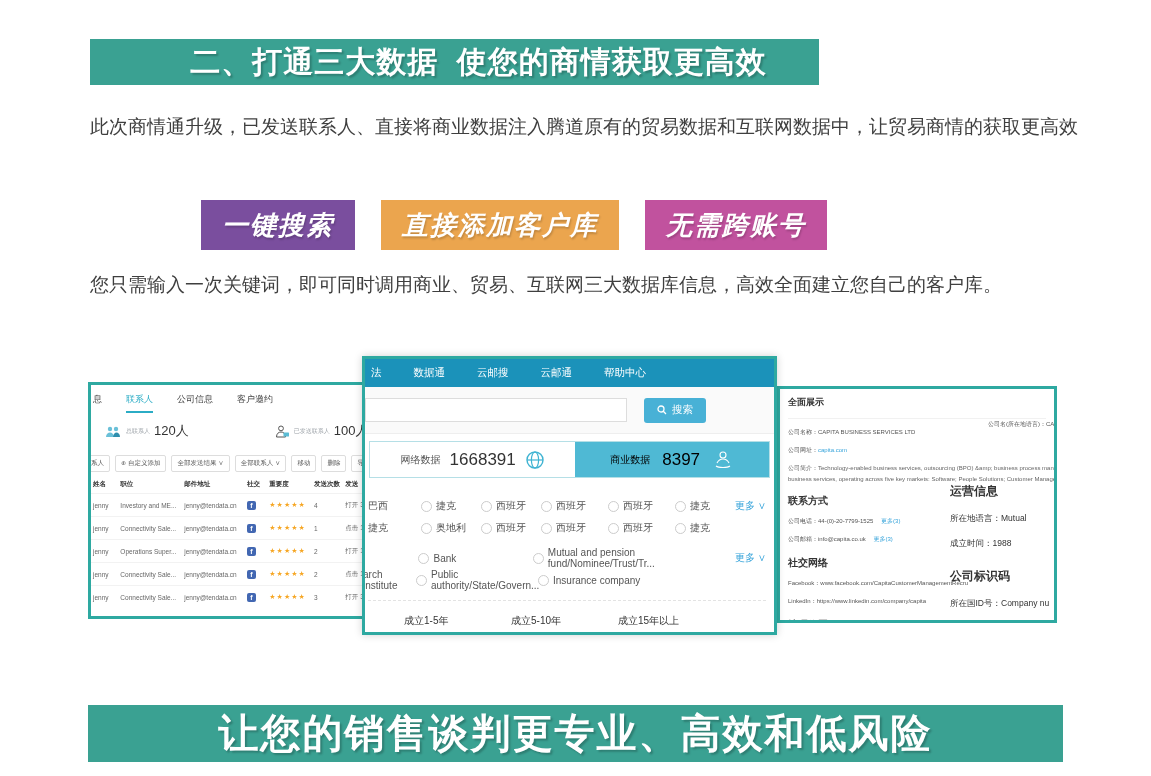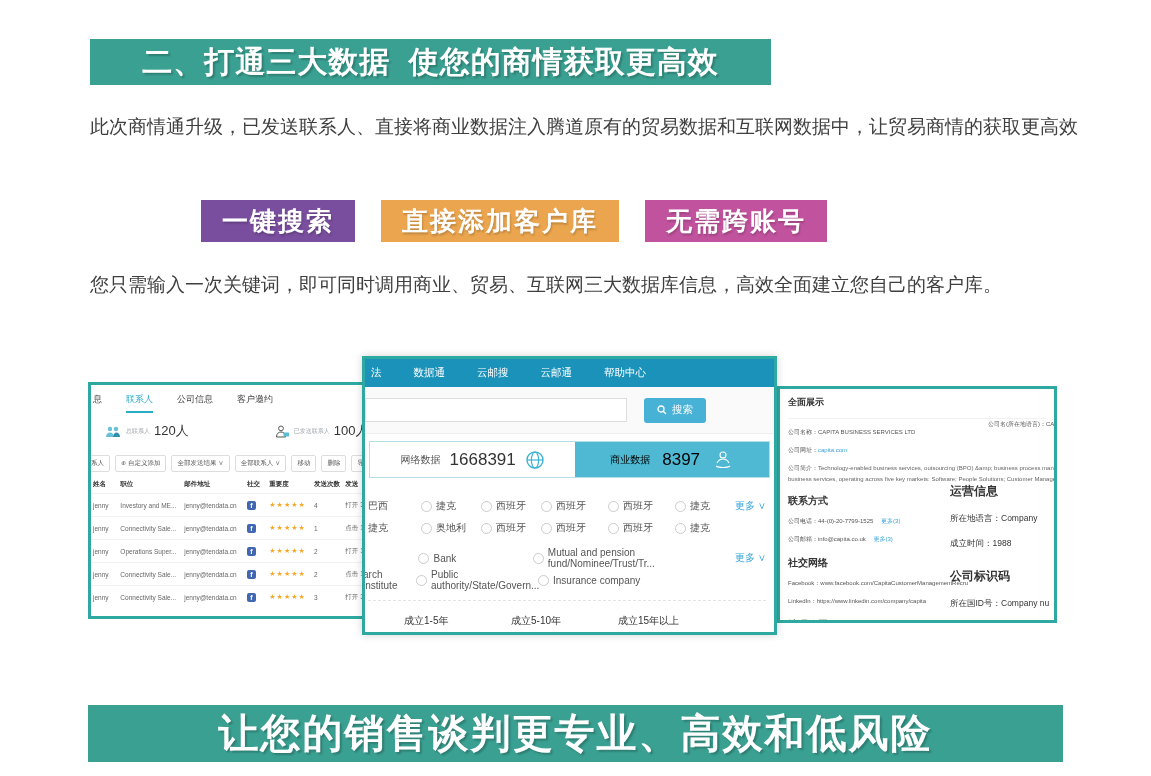--- a/index.html
+++ b/index.html
@@ -5,23 +5,23 @@
   html,body{margin:0;padding:0;background:#fff;}
   .stage{position:relative;width:1151px;height:776px;background:#fff;overflow:hidden;
          font-family:"Liberation Sans",sans-serif;}
 
   
   .title-banner{position:absolute;left:90px;top:39px;width:681px;height:46px;background:#3aa192;
     color:#fff;font-size:30px;font-weight:bold;display:flex;align-items:center;justify-content:center;
     letter-spacing:1px;text-shadow:2px 2px 2px rgba(0,0,0,.22);white-space:pre;}
   .intro{position:absolute;left:90px;top:104px;width:990px;font-size:19px;color:#3f3f3f;line-height:46px;}
   .btn-row{position:absolute;left:201px;top:200px;display:flex;gap:26px;}
-  .feature-btn{height:42px;display:flex;align-items:center;justify-content:center;color:#fff;
+  .feature-btn{height:50px;display:flex;align-items:center;justify-content:center;color:#fff;
     font-size:26px;font-weight:bold;padding:0 21px;letter-spacing:2px;border:none;cursor:pointer;
-    text-shadow:1px 2px 2px rgba(0,0,0,.18);font-family:inherit;}
+    text-shadow:1px 2px 2px rgba(0,0,0,.18);font-family:inherit;font-style:italic;}
   .keyword{position:absolute;left:90px;top:272px;width:1000px;font-size:19px;color:#3f3f3f;}
   .bottom-banner{position:absolute;left:88px;top:705px;width:975px;height:57px;background:#3aa192;
     color:#fff;font-size:40px;font-weight:bold;display:flex;align-items:center;justify-content:center;
     letter-spacing:2px;text-shadow:2px 2px 2px rgba(0,0,0,.22);}
 
   
   .panel{position:absolute;background:#fff;border:3px solid #2ea9a1;box-sizing:border-box;overflow:hidden;}
   .contacts-panel{left:88px;top:382px;width:284px;height:237px;z-index:1;}
   .search-panel{left:362px;top:356px;width:415px;height:279px;z-index:2;box-shadow:0 0 8px rgba(0,0,0,.18);}
   .company-panel{left:777px;top:386px;width:280px;height:237px;z-index:1;}
@@ -85,21 +85,21 @@
   .co-right .big{font-size:12px;font-weight:bold;margin-top:18px;}
   .co-right .big:first-child{margin-top:0;}
   .co-right .item{font-size:8.5px;margin-top:13px;white-space:nowrap;}
   .icon{display:inline-flex;flex:none;}
 </style>
 </head>
 <body>
 
 <div class="stage">
 
-  <div class="title-banner" style="background: rgb(58, 161, 146);">二、打通三大数据  使您的商情获取更高效</div>
+  <div class="title-banner" style="background: rgb(58, 161, 146); padding-left: 48px;">二、打通三大数据  使您的商情获取更高效</div>
 
   <div class="intro">此次商情通升级，已发送联系人、直接将商业数据注入腾道原有的贸易数据和互联网数据中，让贸易商情的获取更高效</div>
 
   <div class="btn-row">
     <button class="feature-btn" style="background: rgb(122, 78, 158);">一键搜索</button>
     <button class="feature-btn" style="background: rgb(235, 165, 78);">直接添加客户库</button>
     <button class="feature-btn" style="background: rgb(193, 82, 158);">无需跨账号</button>
   </div>
 
   <div class="keyword">您只需输入一次关键词，即可同时调用商业、贸易、互联网三大数据库信息，高效全面建立您自己的客户库。</div>
@@ -372,21 +372,21 @@
       </div>
       <div class="co-line">
         <span>LinkedIn：</span><span>https://www.linkedin.com/company/capita</span>
       </div>
 
       <div class="co-sub">地理位置</div>
 
       <div class="co-right">
         <div class="big">运营信息</div>
         <div class="item">
-          <span>所在地语言：</span><span>Company</span>
+          <span>所在地语言：</span><span>Mutual</span>
         </div>
         <div class="item">
           <span>成立时间：</span><span>1988</span>
         </div>
         <div class="big">公司标识码</div>
         <div class="item">
           <span>所在国ID号：</span><span>Company nu</span>
         </div>
 
       </div>

